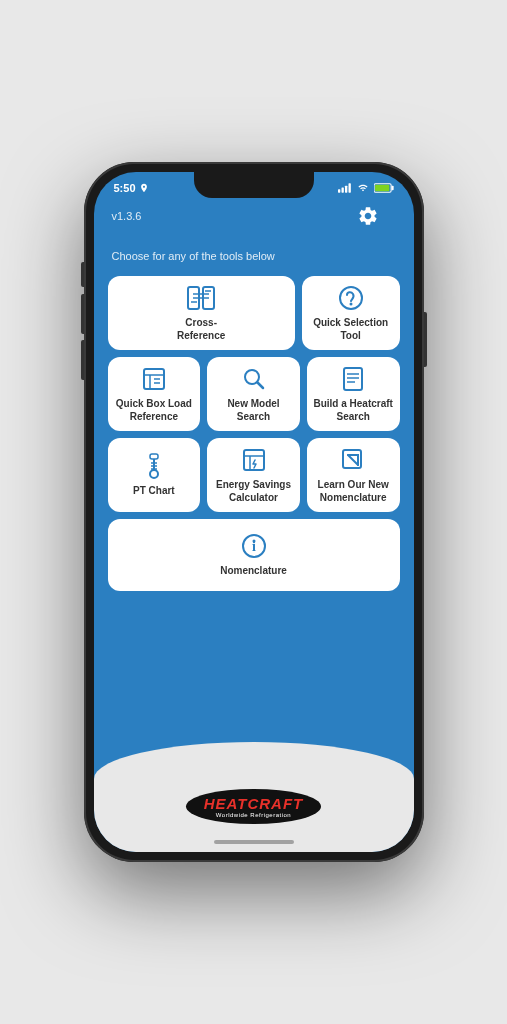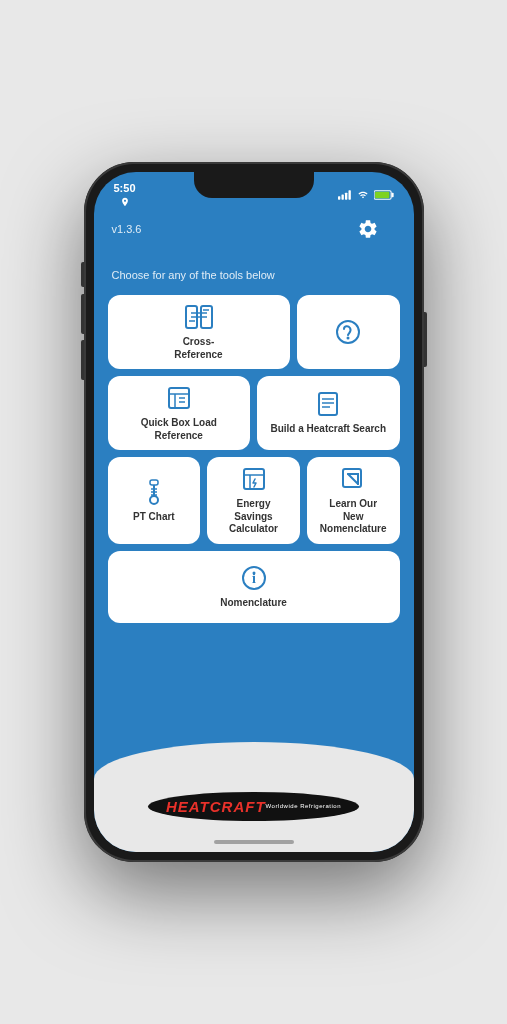--- a/index.html
+++ b/index.html
@@ -46,21 +46,21 @@
     .status-bar {
       display: flex;
       justify-content: space-between;
       align-items: center;
       padding: 10px 20px 4px 20px;
       color: white;
       font-size: 11px;
       font-weight: 600;
       flex-shrink: 0;
     }
-    .status-left { display: flex; align-items: center; gap: 3px; flex-direction: column; }
+    .status-left { display: flex; align-items: center; gap: 3px; }
     .status-right { display: flex; align-items: center; gap: 4px; }
     
     .app-header {
       display: flex;
       justify-content: space-between;
       align-items: center;
       padding: 4px 32px 6px 18px;
       flex-shrink: 0;
     }
     .version-text {
@@ -86,21 +86,21 @@
       padding: 8px 18px 6px 18px;
     }
     .page-title {
       color: white;
       font-size: 26px;
       font-weight: 800;
     }
     .page-subtitle {
       color: rgba(255,255,255,0.85);
       font-size: 11px;
-      margin-top: 12px;
+      margin-top: 6px;
     }
     
     .tools-grid {
       padding: 8px 14px 0 14px;
       flex: 1;
       display: flex;
       flex-direction: column;
       gap: 7px;
     }
     .grid-row {
@@ -108,21 +108,21 @@
       gap: 7px;
     }
     .tool-card {
       background: white;
       border-radius: 12px;
       display: flex;
       flex-direction: column;
       align-items: center;
       justify-content: center;
       cursor: pointer;
-      padding: 8px 12px;
+      padding: 8px 4px;
       flex: 1;
       min-height: 72px;
       gap: 5px;
       transition: opacity 0.1s;
     }
     .tool-card.wide {
       flex: 2;
     }
     .tool-card .card-icon {
       color: #2b7fc1;
@@ -156,21 +156,21 @@
       display: flex;
       align-items: center;
       justify-content: center;
       padding-top: 18px;
     }
     .heatcraft-logo {
       background: #111;
       border-radius: 50%;
       padding: 6px 18px;
       display: flex;
-      flex-direction: row;
+      flex-direction: column;
       align-items: center;
       justify-content: center;
     }
     .logo-brand {
       font-size: 15px;
       font-weight: 900;
       font-style: italic;
       color: #e8312a;
       letter-spacing: 1px;
       font-family: Arial Black, sans-serif;
@@ -301,36 +301,46 @@
             <div class="card-label">Cross-<br>Reference</div>
           </div>
           <div class="tool-card">
             <div class="card-icon">
               <svg width="26" height="26" viewBox="0 0 26 26" fill="none">
                 <circle cx="13" cy="13" r="11" stroke="#2b7fc1" stroke-width="2"></circle>
                 <path d="M9 10 C9 7 13 6 15 9 C17 12 14 14 13 16" stroke="#2b7fc1" stroke-width="2" fill="none" stroke-linecap="round"></path>
                 <circle cx="13" cy="19" r="1.5" fill="#2b7fc1"></circle>
               </svg>
             </div>
+            <div class="card-label">Quick Selection Tool</div>
           </div>
         </div>
 
         <div class="grid-row">
           <div class="tool-card">
             <div class="card-icon">
               <svg width="26" height="26" viewBox="0 0 26 26" fill="none">
                 <rect x="3" y="3" width="20" height="20" rx="2" stroke="#2b7fc1" stroke-width="2"></rect>
                 <line x1="3" y1="9" x2="23" y2="9" stroke="#2b7fc1" stroke-width="1.5"></line>
                 <line x1="9" y1="9" x2="9" y2="23" stroke="#2b7fc1" stroke-width="1.5"></line>
                 <line x1="13" y1="13" x2="19" y2="13" stroke="#2b7fc1" stroke-width="1.5"></line>
                 <line x1="13" y1="17" x2="19" y2="17" stroke="#2b7fc1" stroke-width="1.5"></line>
                 <line x1="16" y1="15" x2="16" y2="15" stroke="#2b7fc1" stroke-width="1.5"></line>
               </svg>
             </div>
             <div class="card-label">Quick Box Load Reference</div>
+          </div>
+          <div class="tool-card">
+            <div class="card-icon">
+              <svg width="26" height="26" viewBox="0 0 26 26" fill="none">
+                <circle cx="11" cy="11" r="7" stroke="#2b7fc1" stroke-width="2"></circle>
+                <line x1="16.5" y1="16.5" x2="22" y2="22" stroke="#2b7fc1" stroke-width="2.5" stroke-linecap="round"></line>
+              </svg>
+            </div>
+            <div class="card-label">New Model Search</div>
           </div>
           <div class="tool-card">
             <div class="card-icon">
               <svg width="26" height="26" viewBox="0 0 26 26" fill="none">
                 <rect x="4" y="2" width="18" height="22" rx="2" stroke="#2b7fc1" stroke-width="2"></rect>
                 <line x1="7" y1="8" x2="19" y2="8" stroke="#2b7fc1" stroke-width="1.5"></line>
                 <line x1="7" y1="12" x2="19" y2="12" stroke="#2b7fc1" stroke-width="1.5"></line>
                 <line x1="7" y1="16" x2="15" y2="16" stroke="#2b7fc1" stroke-width="1.5"></line>
                 <path d="M5 3 L5 23" stroke="#2b7fc1" stroke-width="0"></path>
               </svg>

